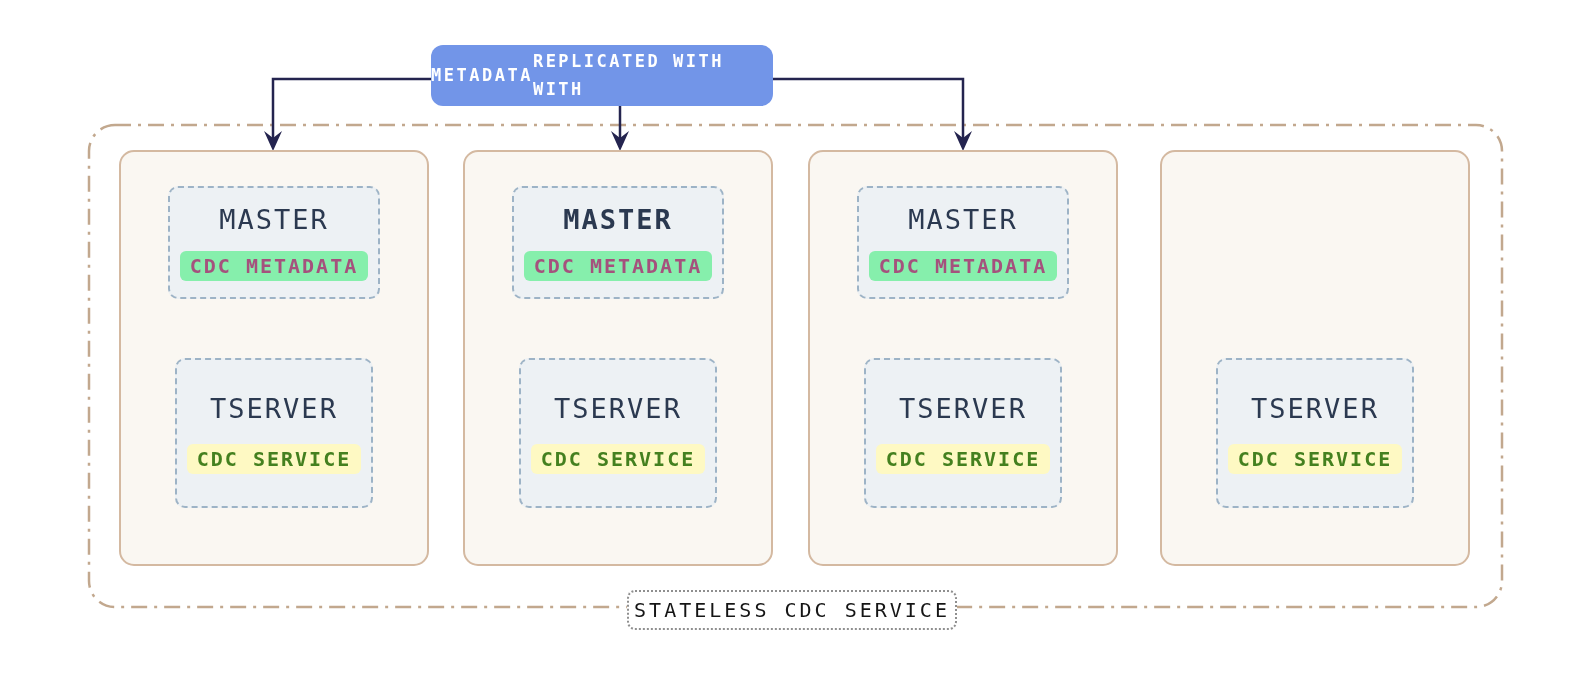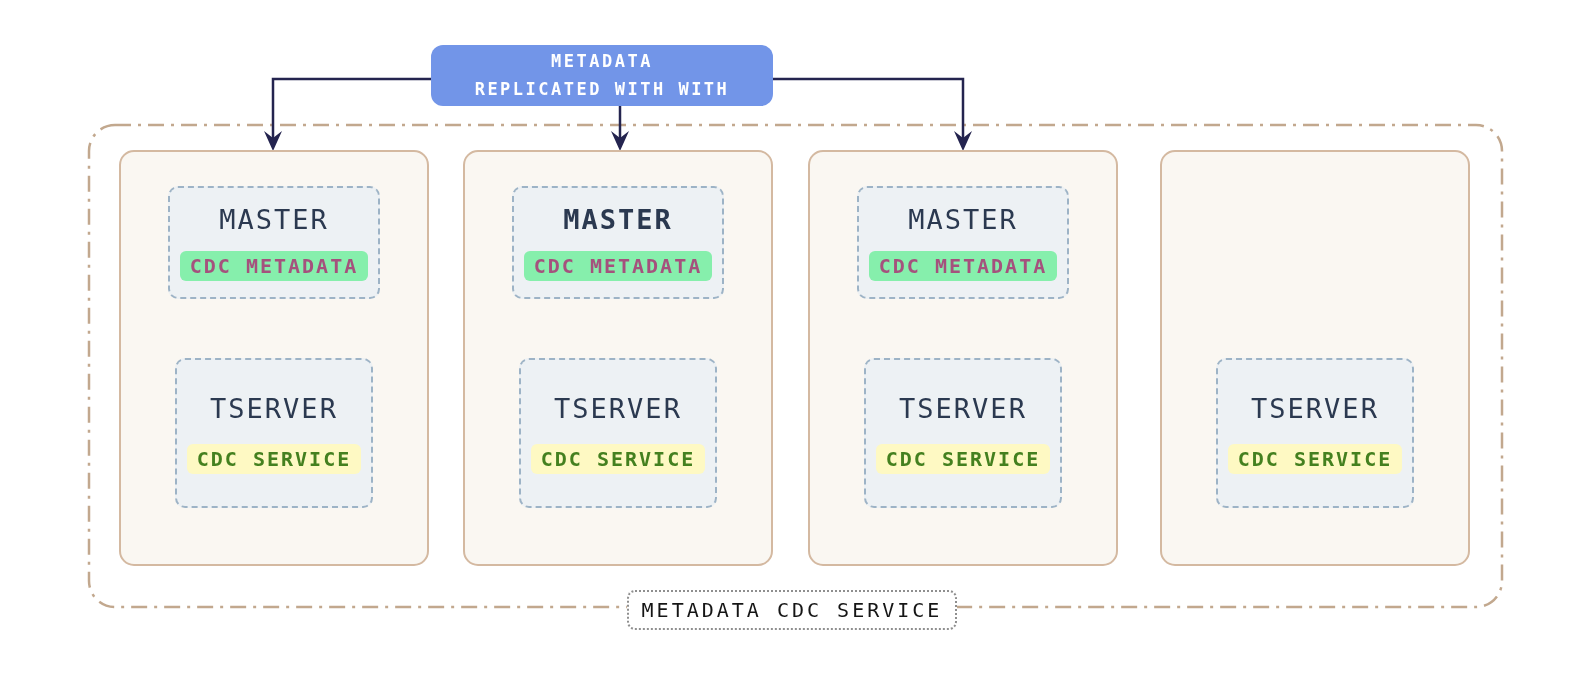--- a/index.html
+++ b/index.html
@@ -5,21 +5,21 @@
   html,body { margin:0; padding:0; background:#ffffff; }
   .stage {
     position:relative; width:1583px; height:694px; background:#ffffff;
     font-family:"DejaVu Sans Mono","Liberation Mono",monospace; overflow:hidden;
   }
   svg.layer { position:absolute; left:0; top:0; width:1583px; height:694px; z-index:1; }
 
   .banner {
     position:absolute; left:431px; top:45px; width:342px; height:61px;
     background:#7295e8; border-radius:12px; color:#ffffff; z-index:3;
-    display:flex; flex-direction:column; justify-content:center; align-items:center;
+    display:flex; flex-direction:row; justify-content:center; align-items:center;
     font-weight:bold; font-size:17px; letter-spacing:2.5px; line-height:1.6;
   }
 
   .node {
     position:absolute; top:150px; width:310px; height:416px; box-sizing:border-box;
     background:#faf7f2; border:2px solid #d4b9a1; border-radius:15px; z-index:2;
   }
   .inner {
     position:absolute; left:50%; transform:translateX(-50%); box-sizing:border-box;
     background:#edf1f4; border:2px dashed #9db3c6; border-radius:10px;
@@ -99,15 +99,15 @@
     </div>
   </div>
 
   <div class="node" style="left:1160px">
     <div class="inner tserver">
       <div class="role">TSERVER</div>
       <div class="badge service">CDC SERVICE</div>
     </div>
   </div>
 
-  <div class="cluster-label">METADATA CDC SERVICE</div>
+  <div class="cluster-label">STATELESS CDC SERVICE</div>
 
 </div>
 
 </body></html>

